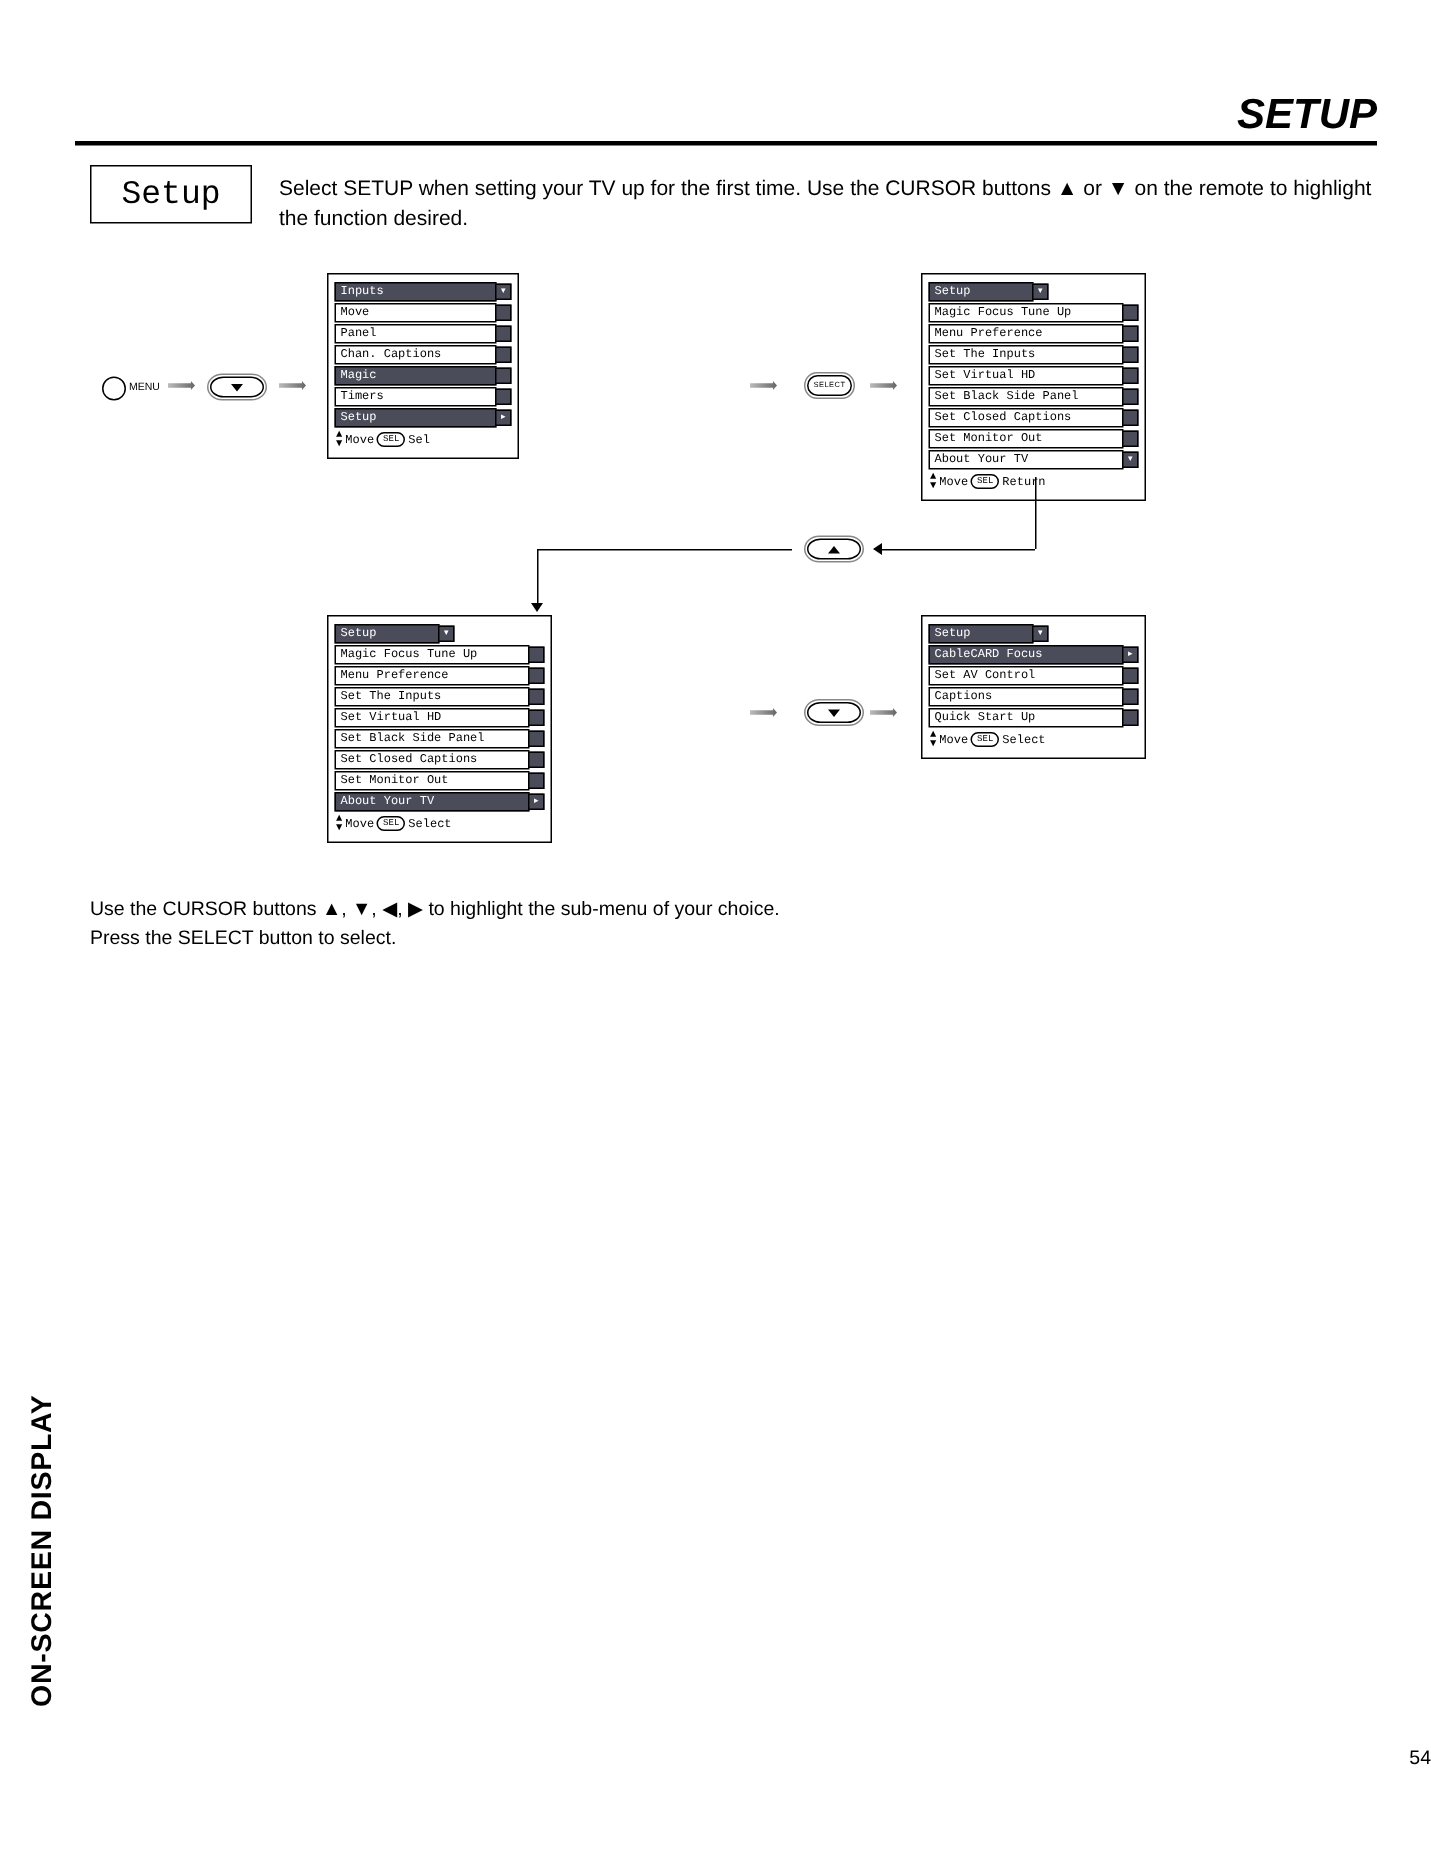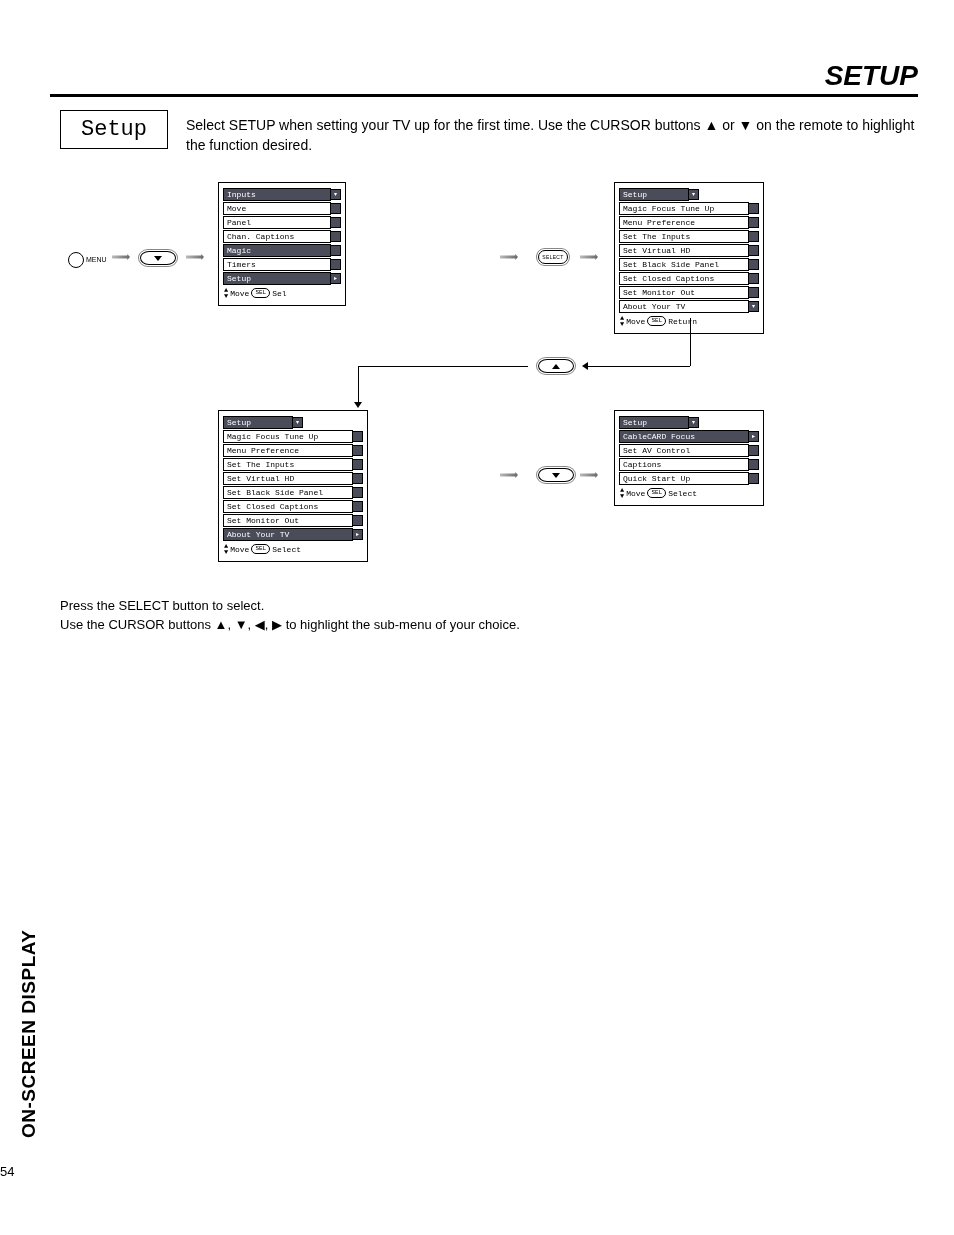--- a/index.html
+++ b/index.html
@@ -1,21 +1,21 @@
 <!DOCTYPE html>
 <html><head>
 <meta charset="utf-8">
 <style>
   * { box-sizing: border-box; margin: 0; padding: 0; }
   body { width: 954px; height: 1235px; background: #fff; font-family: Arial, Helvetica, sans-serif; position: relative; color: #000; }
   .page-header { position: absolute; top: 60px; left: 50px; right: 36px; border-bottom: 3px solid #000; text-align: right; font-size: 28px; font-weight: bold; font-style: italic; padding-bottom: 2px; }
   .setup-box { position: absolute; top: 110px; left: 60px; border: 1px solid #000; padding: 6px 20px; font-family: "Courier New", monospace; font-size: 22px; }
   .intro-text { position: absolute; top: 116px; left: 186px; right: 36px; font-size: 14px; line-height: 1.4; }
   .footer-text { position: absolute; top: 597px; left: 60px; font-size: 13px; line-height: 1.45; }
-  .page-num { position: absolute; bottom: 56px; left: 0; right: 0; text-align: left; font-size: 13px; }
+  .page-num { position: absolute; bottom: 56px; left: 0; right: 0; text-align: right; font-size: 13px; }
   .side-label { position: absolute; bottom: 75px; left: 18px; transform: rotate(-90deg); transform-origin: left top; font-size: 19px; font-weight: bold; letter-spacing: 0.5px; }
 
   
   .osd { position: absolute; border: 1px solid #000; background: #fff; padding: 4px 4px 6px 4px; width: 143px; }
   .osd .row { display: flex; align-items: center; margin: 1px 0; }
   .osd .cell { flex: 1; border: 1px solid #000; font-family: "Courier New", monospace; font-size: 8px; padding: 1px 3px; white-space: nowrap; overflow: hidden; }
   .osd .highlight { background: #4a4c5a; color: #fff; }
   .osd .end-block { width: 11px; height: 11px; background: #4a4c5a; border: 1px solid #000; margin-left: -1px; }
   .osd .indicator { font-size: 6px; color: #fff; text-align: center; line-height: 9px; }
   .osd .hint { font-family: "Courier New", monospace; font-size: 8px; margin: 2px 1px 0 1px; display: flex; align-items: center; gap: 2px; }
@@ -274,22 +274,22 @@
         <span>▲</span>
         <span>▼</span>
       </span>
     <span>Move</span>
     <span class="sel-oval">SEL</span>
     <span>Select</span>
   </div>
 </div>
 
 <div class="footer-text">
+  <div>Use the CURSOR buttons ▲, ▼, ◀, ▶ to highlight the sub-menu of your choice.</div>
   <div>Press the SELECT button to select.</div>
-  <div>Use the CURSOR buttons ▲, ▼, ◀, ▶ to highlight the sub-menu of your choice.</div>
 </div>
 
 <div class="side-label">
   <span>ON-SCREEN DISPLAY</span>
 </div>
 
 <div class="page-num">
   <span>54</span>
 </div>
 

